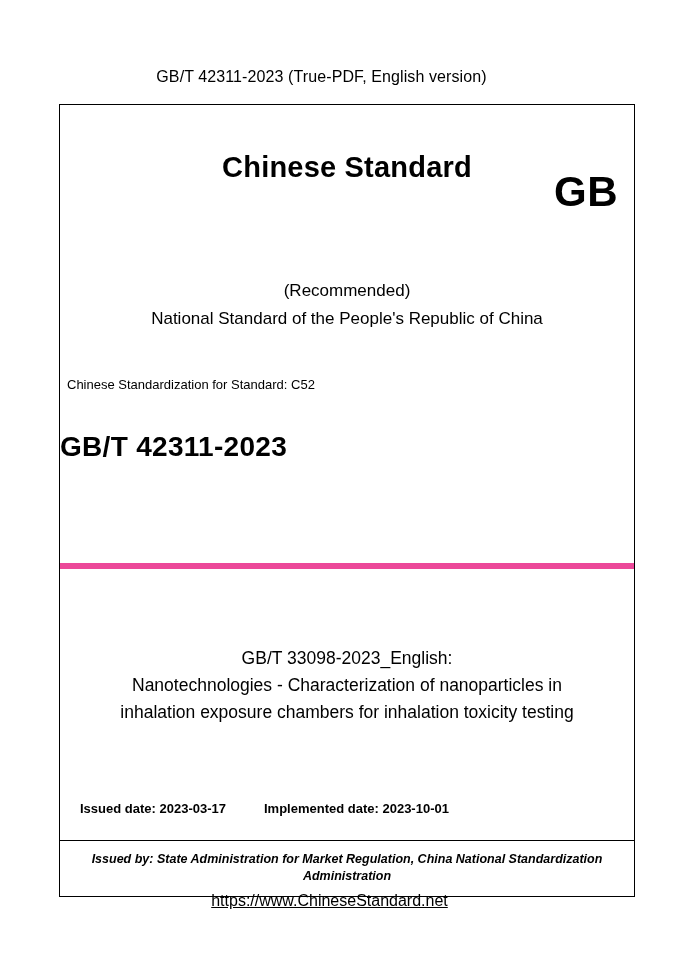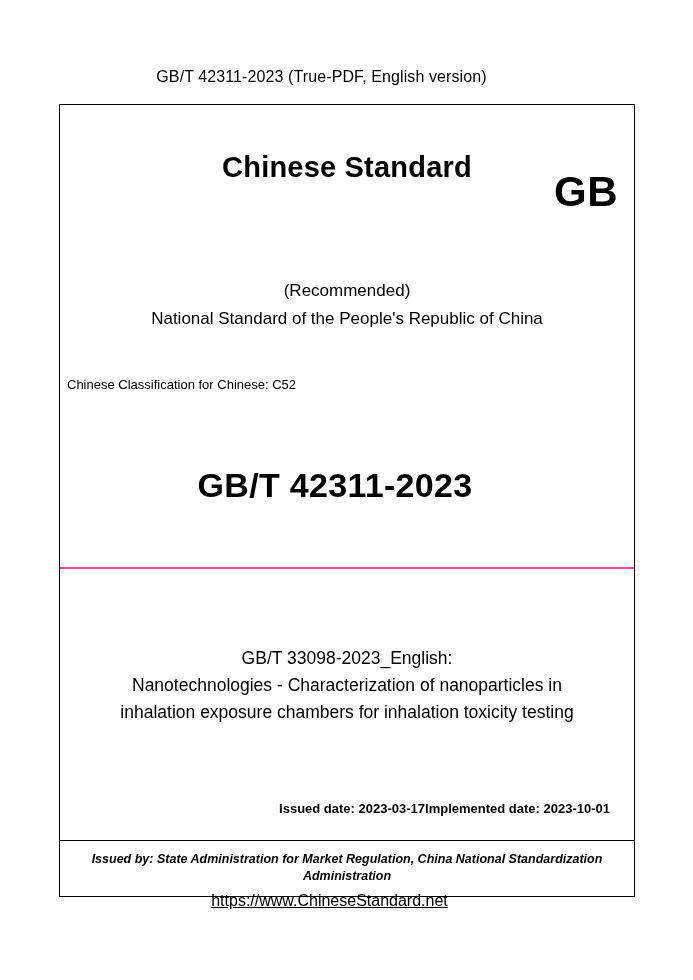--- a/index.html
+++ b/index.html
@@ -37,21 +37,21 @@
     top: 104px;
     width: 576px;
     border: 1px solid #000;
     box-sizing: border-box;
   }
 
   .section-top {
     position: relative;
     height: 464px;
     box-sizing: border-box;
-    border-bottom: 2px solid #ec4899;
+    border-bottom: 6px solid #ec4899;
   }
 
   .title-row {
     position: relative;
     height: 100px;
   }
 
   .chinese-standard {
     position: absolute;
     left: 0;
@@ -81,24 +81,24 @@
   }
 
   .classification {
     margin-top: 44px;
     margin-left: 7px;
     font-size: 13px;
     text-align: left;
   }
 
   .std-number {
-    margin-top: 74px;
-    text-align: center;
+    margin-top: 39px;
+    text-align: left;
     padding-right: 24px;
-    font-size: 34px;
+    font-size: 28px;
     font-weight: bold;
     letter-spacing: 0.3px;
   }
 
   .section-mid {
     position: relative;
     height: 272px;
     box-sizing: border-box;
     border-bottom: 1px solid #000;
   }
@@ -111,21 +111,22 @@
   }
 
   .dates {
     position: absolute;
     left: 20px;
     right: 20px;
     bottom: 24px;
     font-size: 13px;
     font-weight: bold;
     display: flex;
-    justify-content: flex-end;
+    justify-content: flex-start;
+    gap: 38px;
   }
 
   .issued-date {
     text-align: left;
   }
 
   .implemented-date {
     text-align: right;
     padding-right: 4px;
   }
@@ -166,21 +167,21 @@
       <div class="title-row">
         <div class="chinese-standard">Chinese Standard</div>
         <div class="gb-logo">GB</div>
       </div>
 
       <div class="national-standard">
         <div>(Recommended)</div>
         <div>National Standard of the People's Republic of China</div>
       </div>
 
-      <div class="classification">Chinese Classification for Chinese: C52</div>
+      <div class="classification">Chinese Standardization for Standard: C52</div>
 
       <div class="std-number">GB/T 42311-2023</div>
 
     </div>
 
     <div class="section-mid">
 
       <div class="doc-title">
         <div>GB/T 33098-2023_English:</div>
         <div>Nanotechnologies - Characterization of nanoparticles in</div>

